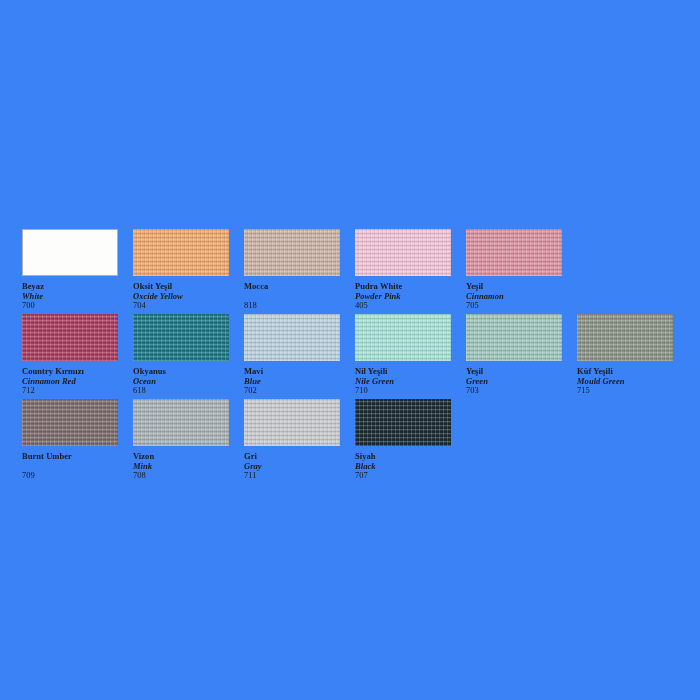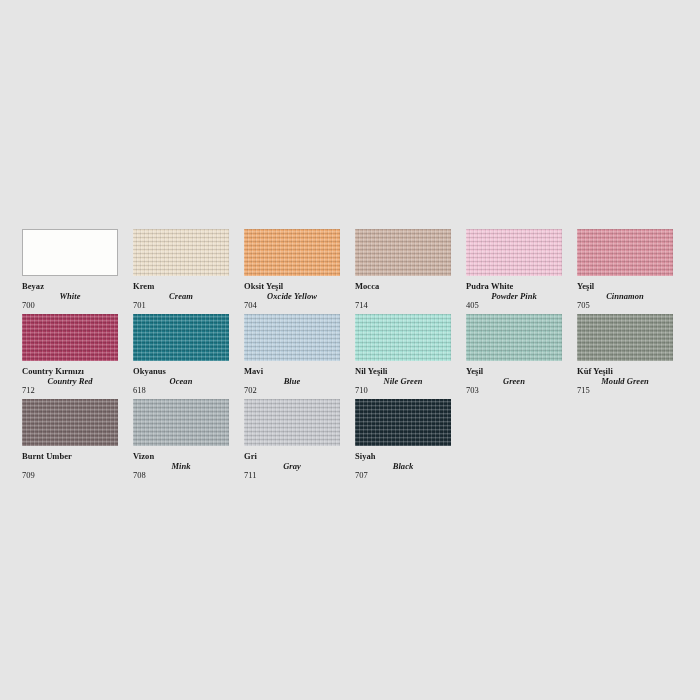--- a/index.html
+++ b/index.html
@@ -13,21 +13,21 @@
     font-family: "Liberation Serif", serif;
     overflow: hidden;
   }
 
   #palette-sheet {
     position: absolute;
     left: 0;
     top: 0;
     width: 700px;
     height: 700px;
-    background: #e5e5e5;
+    background: #3b82f6;
   }
 
   .swatch-grid {
     position: absolute;
     left: 22px;
     top: 229px;
     width: 656px;
   }
 
   .swatch-row {
@@ -93,21 +93,20 @@
     color: #1a1a1a;
     white-space: nowrap;
     letter-spacing: 0.05px;
   }
   .label-tr {
     font-weight: bold;
   }
   .label-en {
     font-style: italic;
     font-weight: bold;
-    text-align: center;
   }
   .label-en.is-empty {
     visibility: hidden;
   }
   .label-code {
     font-weight: normal;
   }
 </style>
 </head>
 <body>
@@ -117,41 +116,33 @@
       <div class="swatch-row">
         <div class="swatch-cell">
           <div class="swatch-chip is-plain has-outline" style="background-color: rgb(253, 253, 251);"></div>
           <div class="swatch-labels">
             <div class="label-line label-tr">Beyaz</div>
             <div class="label-line label-en">White</div>
             <div class="label-line label-code">700</div>
           </div>
         </div>
         <div class="swatch-cell">
-          <div class="swatch-chip" style="background-color: rgb(233, 221, 201);"></div>
-          <div class="swatch-labels">
-            <div class="label-line label-tr">Krem</div>
-            <div class="label-line label-en">Cream</div>
-            <div class="label-line label-code">701</div>
-          </div>
-        </div>
-        <div class="swatch-cell">
           <div class="swatch-chip" style="background-color: rgb(237, 168, 110);"></div>
           <div class="swatch-labels">
             <div class="label-line label-tr">Oksit Yeşil</div>
             <div class="label-line label-en">Oxcide Yellow</div>
             <div class="label-line label-code">704</div>
           </div>
         </div>
         <div class="swatch-cell">
           <div class="swatch-chip" style="background-color: rgb(201, 176, 162);"></div>
           <div class="swatch-labels">
             <div class="label-line label-tr">Mocca</div>
             <div class="label-line label-en is-empty">&nbsp;</div>
-            <div class="label-line label-code">714</div>
+            <div class="label-line label-code">818</div>
           </div>
         </div>
         <div class="swatch-cell">
           <div class="swatch-chip" style="background-color: rgb(240, 196, 214);"></div>
           <div class="swatch-labels">
             <div class="label-line label-tr">Pudra White</div>
             <div class="label-line label-en">Powder Pink</div>
             <div class="label-line label-code">405</div>
           </div>
         </div>
@@ -162,21 +153,21 @@
             <div class="label-line label-en">Cinnamon</div>
             <div class="label-line label-code">705</div>
           </div>
         </div>
       </div>
       <div class="swatch-row">
         <div class="swatch-cell">
           <div class="swatch-chip" style="background-color: rgb(168, 58, 94);"></div>
           <div class="swatch-labels">
             <div class="label-line label-tr">Country Kırmızı</div>
-            <div class="label-line label-en">Country Red</div>
+            <div class="label-line label-en">Cinnamon Red</div>
             <div class="label-line label-code">712</div>
           </div>
         </div>
         <div class="swatch-cell">
           <div class="swatch-chip" style="background-color: rgb(28, 118, 133);"></div>
           <div class="swatch-labels">
             <div class="label-line label-tr">Okyanus</div>
             <div class="label-line label-en">Ocean</div>
             <div class="label-line label-code">618</div>
           </div>

